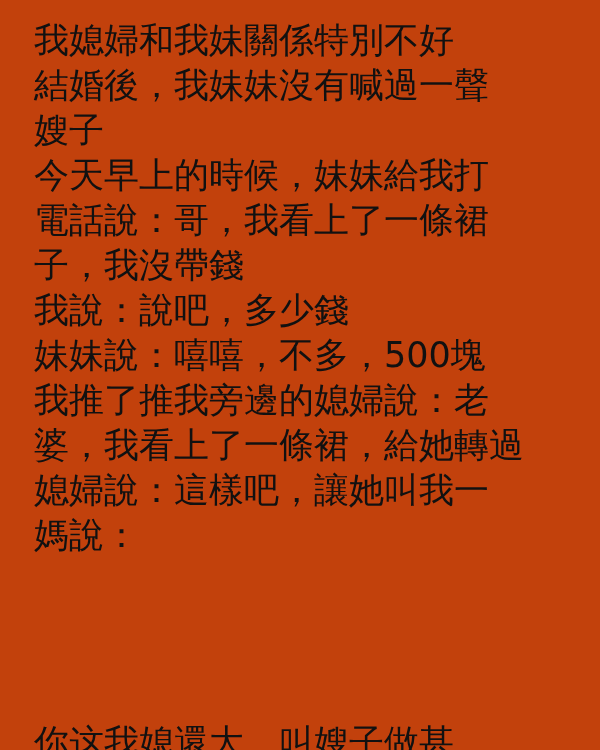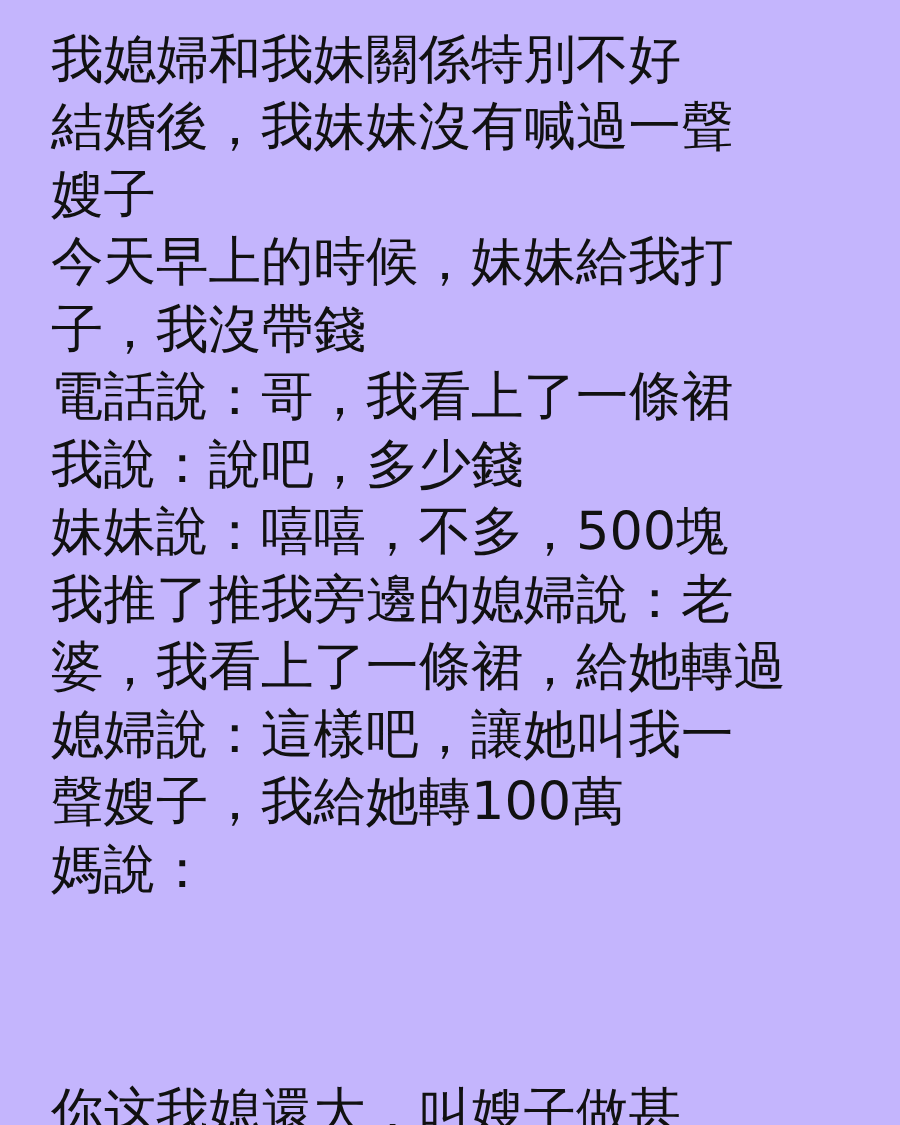--- a/index.html
+++ b/index.html
@@ -12,21 +12,21 @@
     height: 750px;
     overflow: hidden;
     font-family: "DejaVu Sans", "Liberation Sans", sans-serif;
     color: #1a1a1a;
   }
   .page {
     width: 600px;
     height: 750px;
     box-sizing: border-box;
     padding: 18px 16px 0 34px;
-    background: #c4b5fd;
+    background: #c2410c;
     position: relative;
     overflow: hidden;
   }
   .story {
     display: block;
   }
   .line {
     font-size: 35px;
     line-height: 45px;
     letter-spacing: 0px;
@@ -50,26 +50,25 @@
 </style>
 </head>
 <body>
 
 <div class="page">
   <div class="story">
     <div class="line">我媳婦和我妹關係特別不好</div>
     <div class="line">結婚後，我妹妹沒有喊過一聲</div>
     <div class="line">嫂子</div>
     <div class="line">今天早上的時候，妹妹給我打</div>
+    <div class="line">電話說：哥，我看上了一條裙</div>
     <div class="line">子，我沒帶錢</div>
-    <div class="line">電話說：哥，我看上了一條裙</div>
     <div class="line">我說：說吧，多少錢</div>
     <div class="line">妹妹說：嘻嘻，不多，500塊</div>
     <div class="line">我推了推我旁邊的媳婦說：老</div>
     <div class="line">婆，我看上了一條裙，給她轉過</div>
     <div class="line">媳婦說：這樣吧，讓她叫我一</div>
-    <div class="line">聲嫂子，我給她轉100萬</div>
     <div class="line">媽說：</div>
   </div>
   <div class="bottom-clip">
     <div class="line">你这我媳還大，叫嫂子做甚</div>
   </div>
 </div>
 
 </body></html>

